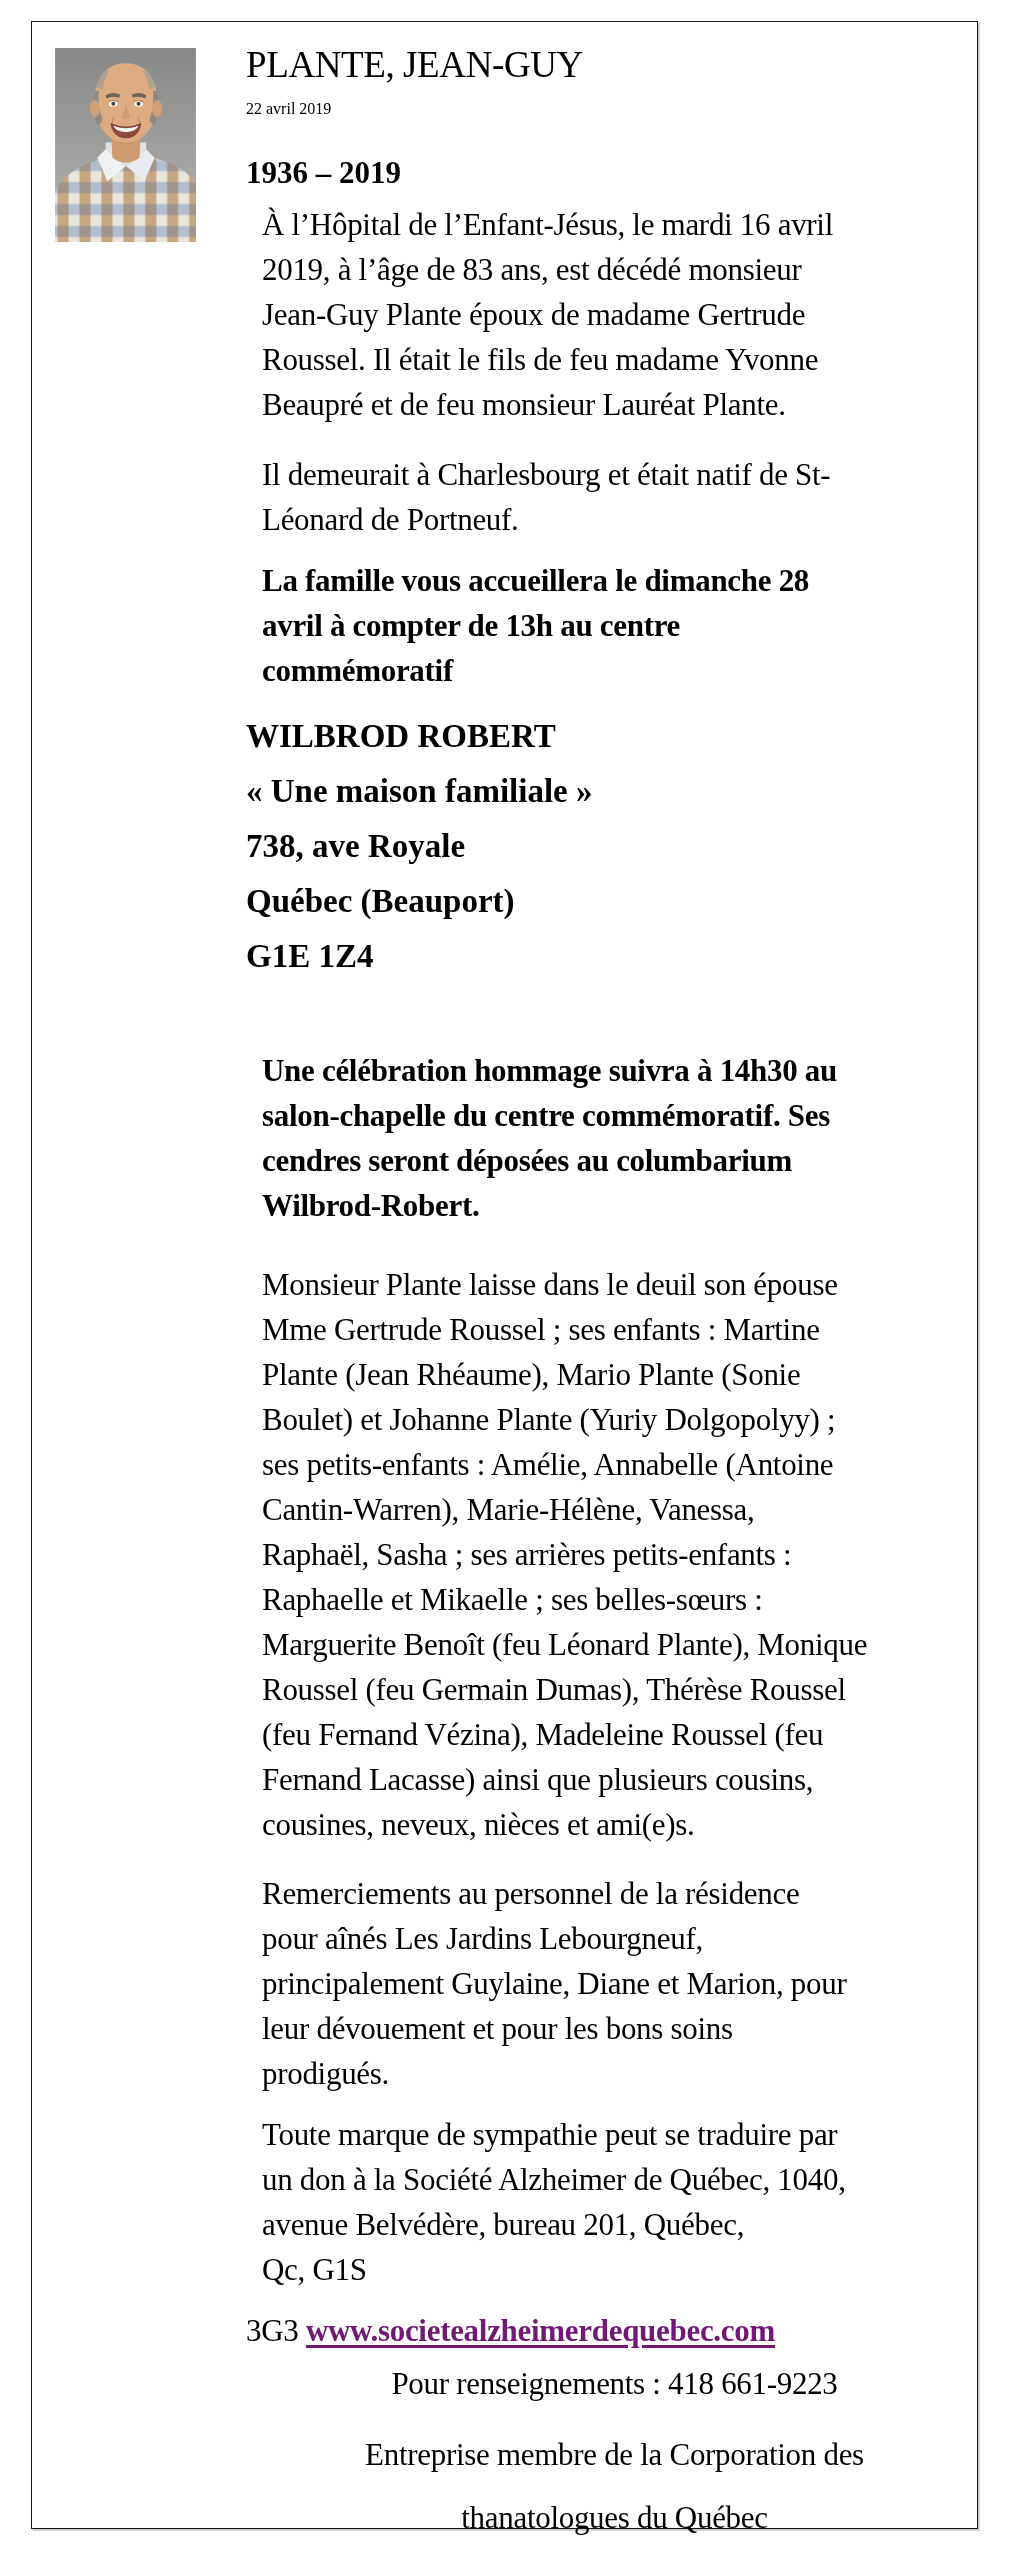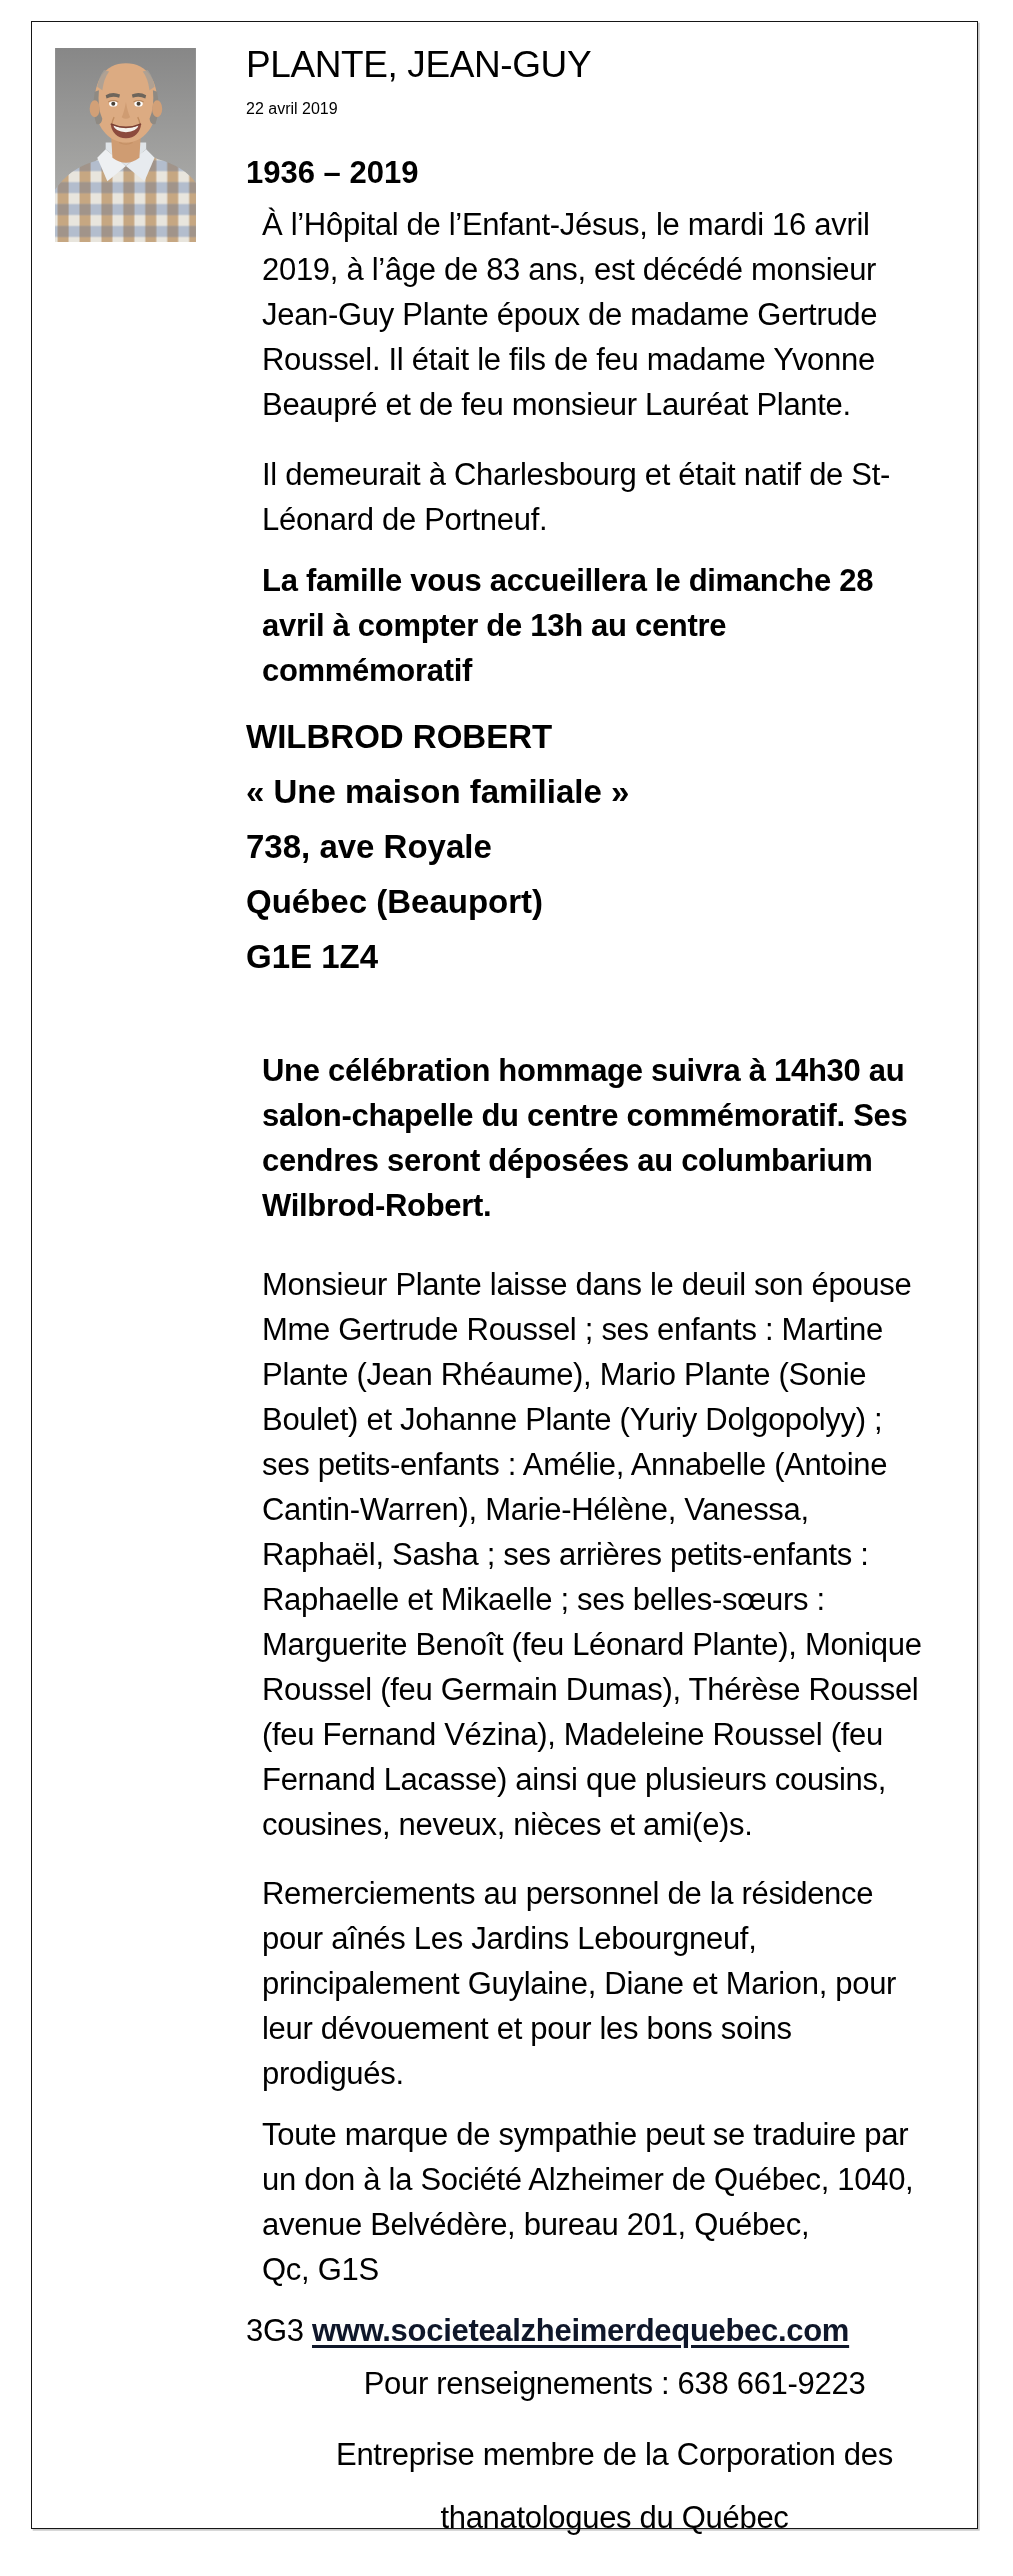--- a/index.html
+++ b/index.html
@@ -1,21 +1,21 @@
 <!DOCTYPE html>
 <html lang="fr" style="font-size:13.5px"><head>
 <meta charset="utf-8">
 <style>
   html, body { margin: 0; padding: 0; background: #ffffff; }
   .page {
     position: relative;
     width: 996px;
     height: 2576px;
     background: #ffffff;
-    font-family: Liberation Sans, sans-serif;
+    font-family: Liberation Serif, serif;
     color: #000000;
     overflow: hidden;
   }
   .card {
     position: absolute;
     left: 31px;
     top: 21px;
     width: 945px;
     height: 2506px;
     background: #ffffff;
@@ -83,21 +83,21 @@
     margin: 0;
     font-size: 31px;
     line-height: 45px;
     letter-spacing: -0.3px;
   }
   .url {
     font-weight: bold;
     text-decoration: underline;
     text-decoration-thickness: 2.5px;
     text-underline-offset: 4.2px;
-    color: #0f172a;
+    color: #701a75;
     cursor: pointer;
     text-align: center;
   }
   .center-line {
     text-align: center;
     font-size: 31px;
     white-space: pre-line;
     letter-spacing: -0.3px;
   }
   .info-line { margin-top: 6.8px; line-height: 47px; }
@@ -212,20 +212,20 @@
 principalement Guylaine, Diane et Marion, pour
 leur dévouement et pour les bons soins
 prodigués.</p>
       <p class="body mt-p7">Toute marque de sympathie peut se traduire par
 un don à la Société Alzheimer de Québec, 1040,
 avenue Belvédère, bureau 201, Québec,
 Qc, G1S</p>
 
       <div class="urlline"><span>3G3 </span><a class="url">www.societealzheimerdequebec.com</a></div>
 
-      <div class="center-line info-line">Pour renseignements : 638 661-9223</div>
+      <div class="center-line info-line">Pour renseignements : 418 661-9223</div>
       <div class="center-line member-line">Entreprise membre de la Corporation des
 thanatologues du Québec</div>
     </div>
 
   </div>
 </div>
 
 
 </body></html>

